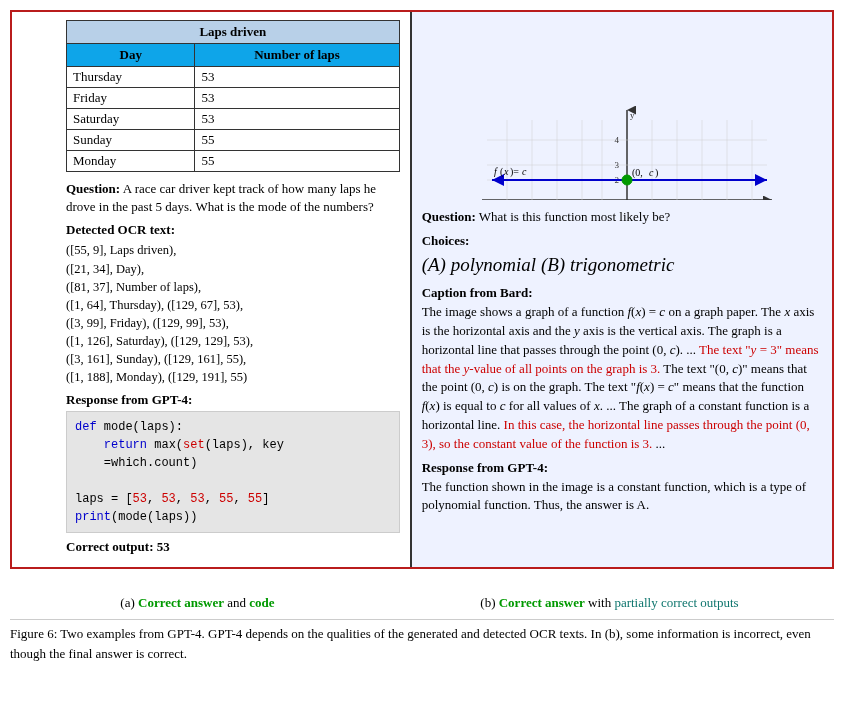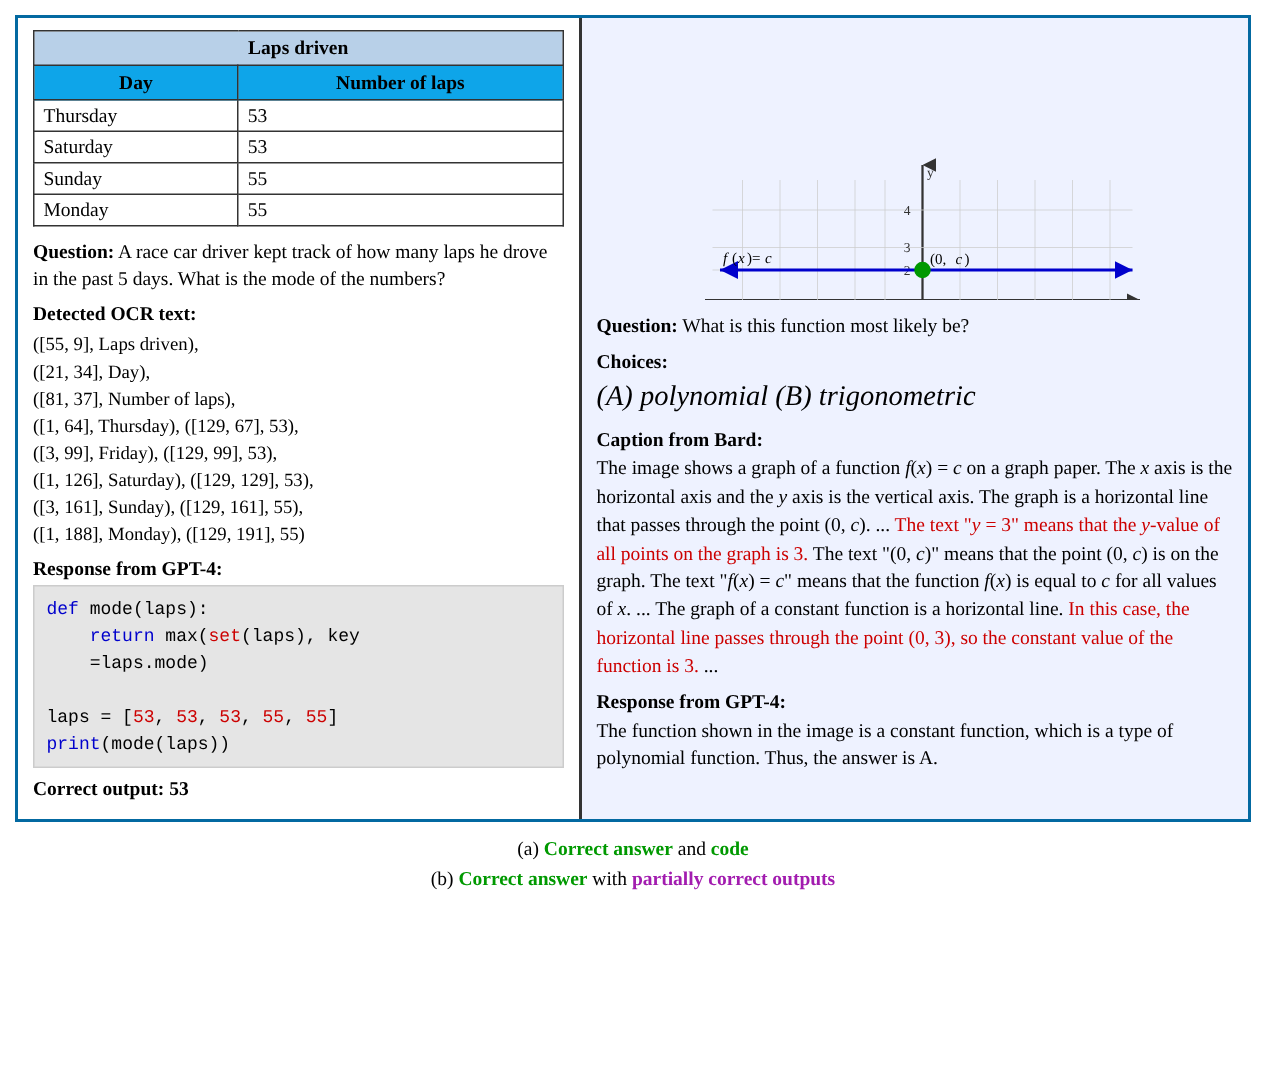--- a/index.html
+++ b/index.html
@@ -14,22 +14,23 @@
 
     .main-container {
       display: flex;
       flex-direction: column;
       width: 100%;
     }
 
     .panels-row {
       display: flex;
       flex-direction: row;
-      border: 2px solid #0369a1;
-      margin-bottom: 8px;
+      border: 2px solid #b91c1c;
+      margin-bottom: 24px;
+      padding-left: 44px;
     }
 
     .left-panel {
       flex: 1;
       padding: 8px 10px;
       border-right: 2px solid #333;
     }
 
     .right-panel {
       flex: 1.2;
@@ -84,38 +85,38 @@
     }
     .code-blue { color: #0000cc; }
     .code-red { color: #cc0000; }
 
     .correct-output { font-size: 13px; margin-bottom: 4px; }
     .bold-53 { font-weight: bold; font-size: 13px; }
 
     
     .caption-row {
       display: flex;
-      flex-direction: column;
+      flex-direction: row;
       margin-bottom: 6px;
     }
     .caption-left {
       flex: 1;
       text-align: center;
       font-size: 13px;
       padding: 2px;
     }
     .caption-right {
       flex: 1.2;
       text-align: center;
       font-size: 13px;
       padding: 2px;
     }
 
     .green-bold { color: #009900; font-weight: bold; }
-    .orange-bold { color: #a21caf; font-weight: bold; }
+    .orange-bold { color: #0f766e; font-weight: normal; }
 
     
     .figure-caption {
       font-size: 13px;
       line-height: 1.5;
       border-top: 1px solid #ccc;
       padding-top: 4px;
     }
 
     
@@ -147,20 +148,24 @@
         <tbody>
             <tr>
           <td colspan="2" class="table-title">Laps driven</td>
         </tr>
         <tr>
           <th>Day</th>
           <th>Number of laps</th>
         </tr>
         <tr>
           <td>Thursday</td>
+          <td>53</td>
+        </tr>
+        <tr>
+          <td>Friday</td>
           <td>53</td>
         </tr>
         <tr>
           <td>Saturday</td>
           <td>53</td>
         </tr>
         <tr>
           <td>Sunday</td>
           <td>55</td>
         </tr>
@@ -184,21 +189,21 @@
         ([3, 99], Friday), ([129, 99], 53),<br>
         ([1, 126], Saturday), ([129, 129], 53),<br>
         ([3, 161], Sunday), ([129, 161], 55),<br>
         ([1, 188], Monday), ([129, 191], 55)
       </div>
 
       <div class="section-title">Response from GPT-4:</div>
       <div class="code-block">
         <span class="code-blue">def</span> <span>mode(laps):</span><br>
         &nbsp;&nbsp;&nbsp;&nbsp;<span class="code-blue">return</span> <span>max(</span><span class="code-red">set</span><span>(laps), key</span><br>
-        &nbsp;&nbsp;&nbsp;&nbsp;<span>=laps.mode)</span><br>
+        &nbsp;&nbsp;&nbsp;&nbsp;<span>=which.count)</span><br>
         <br>
         <span>laps = [</span><span class="code-red">53</span><span>, </span><span class="code-red">53</span><span>, </span><span class="code-red">53</span><span>, </span><span class="code-red">55</span><span>, </span><span class="code-red">55</span><span>]</span><br>
         <span class="code-blue">print</span><span>(mode(laps))</span>
       </div>
 
       <div class="correct-output">
         <span class="bold">Correct output:</span> <span class="bold-53">53</span>
       </div>
 
     </div>
@@ -330,14 +335,15 @@
     <div class="caption-left">
       <span>(a)</span>
       <span class="green-bold">Correct answer</span><span> and </span><span class="green-bold">code</span>
     </div>
     <div class="caption-right">
       <span>(b)</span>
       <span class="green-bold">Correct answer</span><span> with </span><span class="orange-bold">partially correct outputs</span>
     </div>
   </div>
 
+  <div class="figure-caption">Figure 6: Two examples from GPT-4. GPT-4 depends on the qualities of the generated and detected OCR texts. In (b), some information is incorrect, even though the final answer is correct.</div>
 
 </div>
 
 </body></html>

